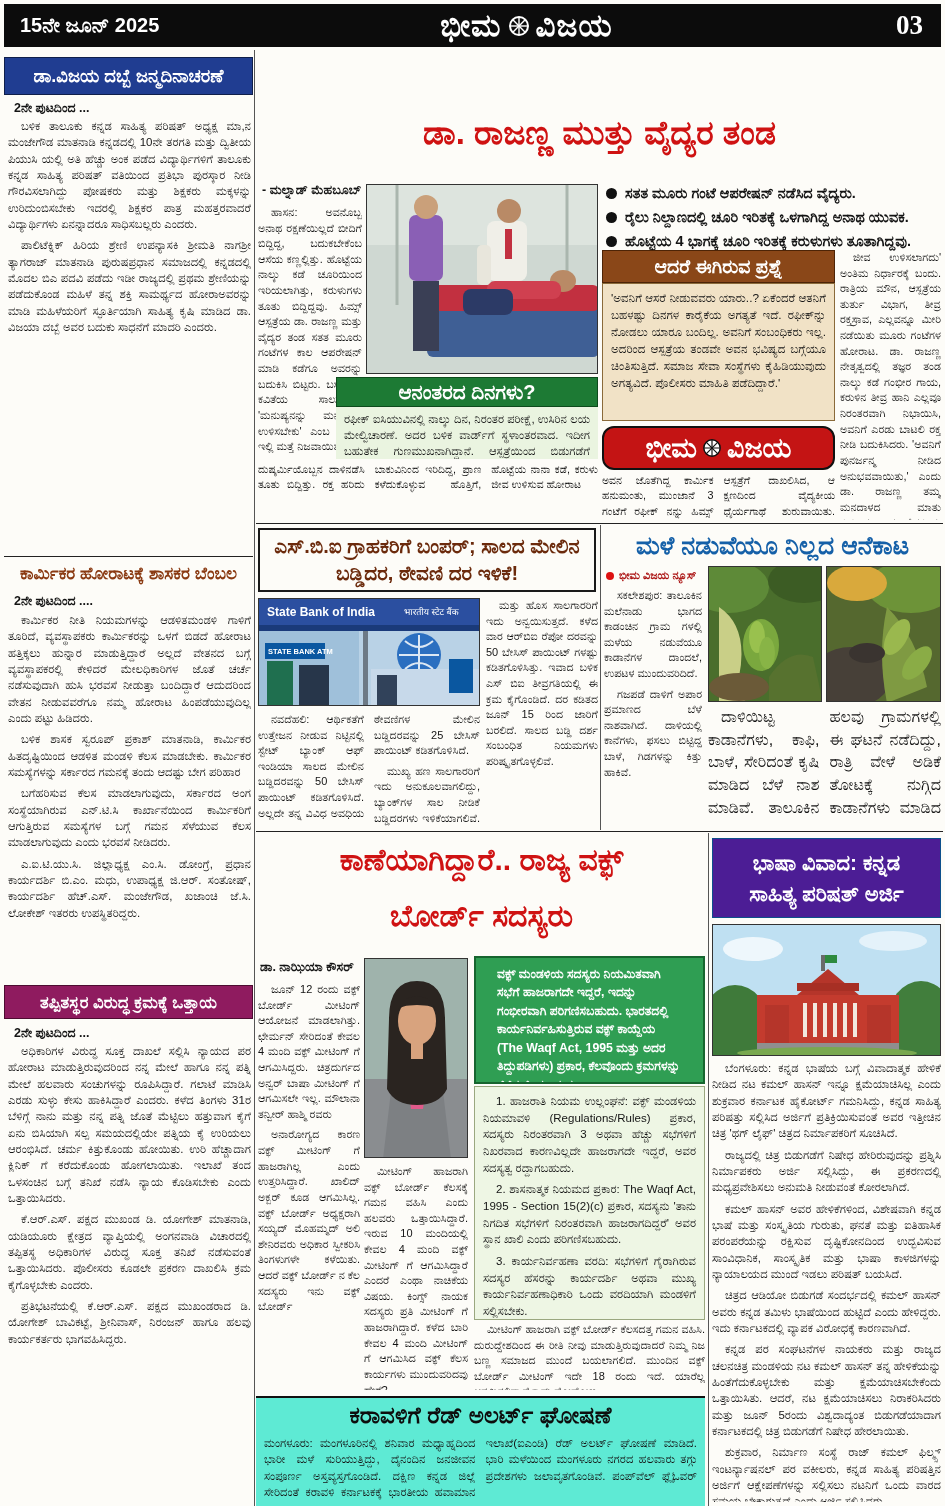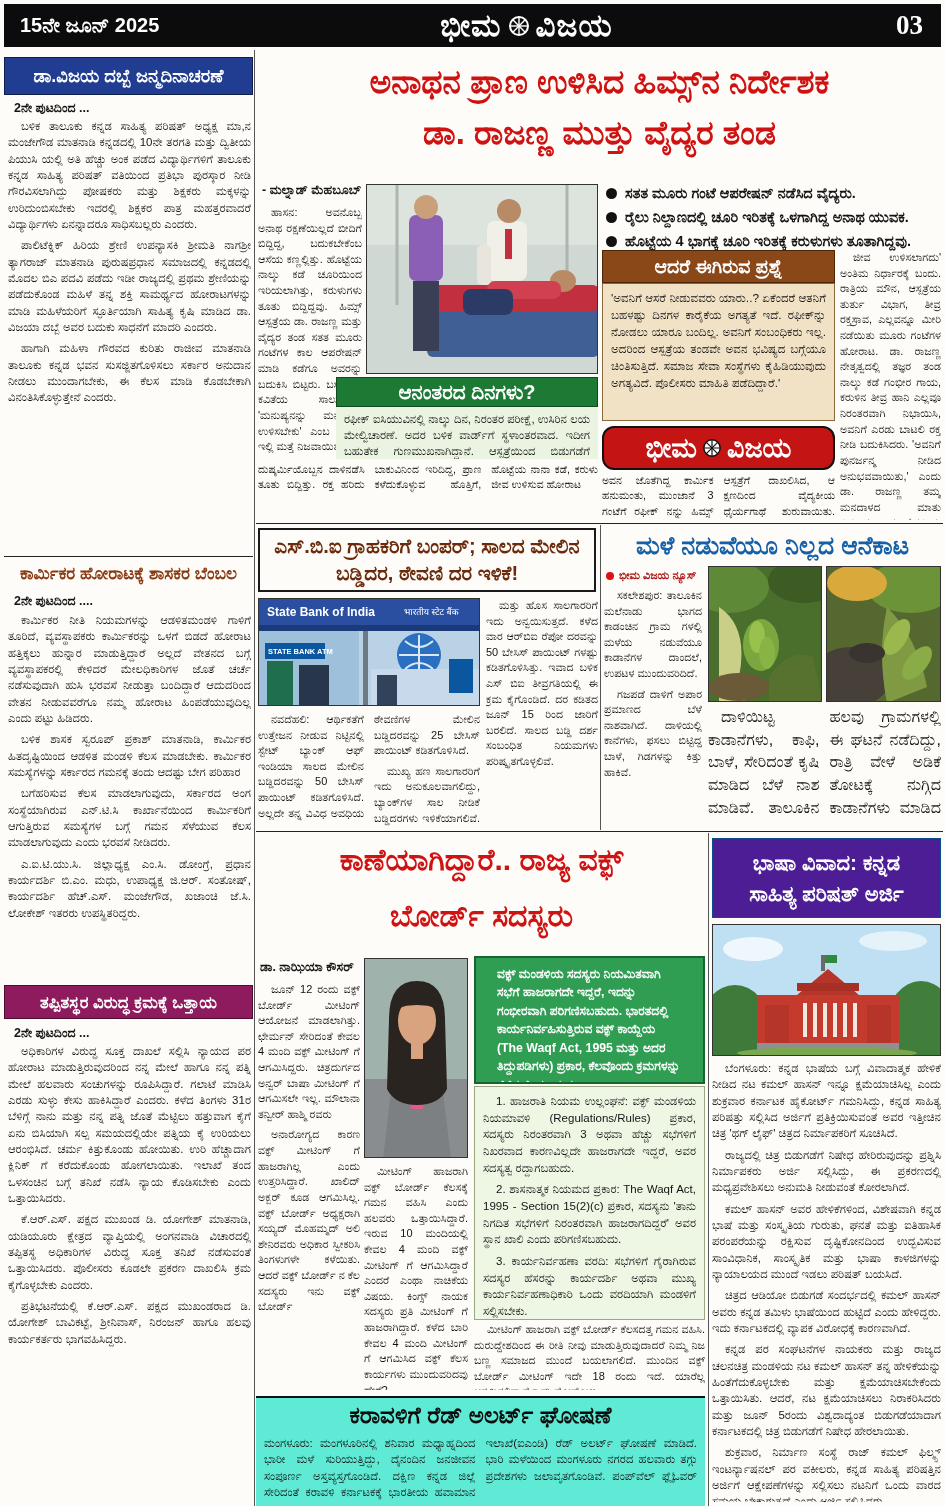--- a/index.html
+++ b/index.html
@@ -89,43 +89,41 @@
     </div>
     <div class="masthead-page">03</div>
   </div>
 
   <div class="abs v-rule" style="left:254px;top:50px;height:1456px;"></div>
 
   <div class="abs blue-head" style="left:4px;top:57px;width:249px;height:38px;">ಡಾ.ವಿಜಯ ದಬ್ಬೆ ಜನ್ಮದಿನಾಚರಣೆ</div>
   <div class="abs cont-line" style="left:14px;top:101px;width:235px;">2ನೇ ಪುಟದಿಂದ ...</div>
   <div class="abs body-text" style="left:8px;top:118px;width:243px;height:436px;">
     <p>ಬಳಿಕ ತಾಲೂಕು ಕನ್ನಡ ಸಾಹಿತ್ಯ ಪರಿಷತ್ ಅಧ್ಯಕ್ಷ ಮಾ,ನ ಮಂಜೇಗೌಡ ಮಾತನಾಡಿ ಕನ್ನಡದಲ್ಲಿ 10ನೇ ತರಗತಿ ಮತ್ತು ದ್ವಿತೀಯ ಪಿಯುಸಿ ಯಲ್ಲಿ ಅತಿ ಹೆಚ್ಚು ಅಂಕ ಪಡೆದ ವಿದ್ಯಾರ್ಥಿಗಳಿಗೆ ತಾಲೂಕು ಕನ್ನಡ ಸಾಹಿತ್ಯ ಪರಿಷತ್ ವತಿಯಿಂದ ಪ್ರತಿಭಾ ಪುರಸ್ಕಾರ ನೀಡಿ ಗೌರವಿಸಲಾಗಿದ್ದು ಪೋಷಕರು ಮತ್ತು ಶಿಕ್ಷಕರು ಮಕ್ಕಳನ್ನು ಉರಿದುಂಬಿಸಬೇಕು ಇದರಲ್ಲಿ ಶಿಕ್ಷಕರ ಪಾತ್ರ ಮಹತ್ತರವಾದರೆ ವಿದ್ಯಾರ್ಥಿಗಳು ಏನನ್ನಾದರೂ ಸಾಧಿಸಬಲ್ಲರು ಎಂದರು.</p>
-    <p>ಪಾಲಿಟೆಕ್ನಿಕ್ ಹಿರಿಯ ಶ್ರೇಣಿ ಉಪನ್ಯಾಸಕಿ ಶ್ರೀಮತಿ ನಾಗಶ್ರೀ ತ್ಯಾಗರಾಜ್ ಮಾತನಾಡಿ ಪುರುಷಪ್ರಧಾನ ಸಮಾಜದಲ್ಲಿ ಕನ್ನಡದಲ್ಲಿ ಮೊದಲ ಬಿಎ ಪದವಿ ಪಡೆದು ಇಡೀ ರಾಜ್ಯದಲ್ಲಿ ಪ್ರಥಮ ಶ್ರೇಣಿಯನ್ನು ಪಡೆದುಕೊಂಡ ಮಹಿಳೆ ತನ್ನ ಶಕ್ತಿ ಸಾಮರ್ಥ್ಯದ ಹೋರಾಟಗಳನ್ನು ಮಾಡಿ ಮಹಿಳೆಯರಿಗೆ ಸ್ಫೂರ್ತಿಯಾಗಿ ಸಾಹಿತ್ಯ ಕೃಷಿ ಮಾಡಿದ ಡಾ. ವಿಜಯಾ ದಬ್ಬೆ ಅವರ ಬದುಕು ಸಾಧನೆಗೆ ಮಾದರಿ ಎಂದರು.</p>
-    <p>ಹಾಗಾಗಿ ಮಹಿಳಾ ಗೌರವದ ಕುರಿತು ರಾಜೀವ ಮಾತನಾಡಿ ತಾಲೂಕು ಕನ್ನಡ ಭವನ ಸುಸಜ್ಜಿತಗೊಳಿಸಲು ಸರ್ಕಾರ ಅನುದಾನ ನೀಡಲು ಮುಂದಾಗಬೇಕು, ಈ ಕೆಲಸ ಮಾಡಿ ಕೊಡಬೇಕಾಗಿ ವಿನಂತಿಸಿಕೊಳ್ಳುತ್ತೇನೆ ಎಂದರು.</p>
+    <p>ಪಾಲಿಟೆಕ್ನಿಕ್ ಹಿರಿಯ ಶ್ರೇಣಿ ಉಪನ್ಯಾಸಕಿ ಶ್ರೀಮತಿ ನಾಗಶ್ರೀ ತ್ಯಾಗರಾಜ್ ಮಾತನಾಡಿ ಪುರುಷಪ್ರಧಾನ ಸಮಾಜದಲ್ಲಿ ಕನ್ನಡದಲ್ಲಿ ಮೊದಲ ಬಿಎ ಪದವಿ ಪಡೆದು ಇಡೀ ರಾಜ್ಯದಲ್ಲಿ ಪ್ರಥಮ ಶ್ರೇಣಿಯನ್ನು ಪಡೆದುಕೊಂಡ ಮಹಿಳೆ ತನ್ನ ಶಕ್ತಿ ಸಾಮರ್ಥ್ಯದ ಹೋರಾಅವರನ್ನು ಮಾಡಿ ಮಹಿಳೆಯರಿಗೆ ಸ್ಫೂರ್ತಿಯಾಗಿ ಸಾಹಿತ್ಯ ಕೃಷಿ ಮಾಡಿದ ಡಾ. ವಿಜಯಾ ದಬ್ಬೆ ಅವರ ಬದುಕು ಸಾಧನೆಗೆ ಮಾದರಿ ಎಂದರು.</p>
   </div>
 
   <div class="abs h-rule" style="left:4px;top:556px;width:249px;"></div>
   <div class="abs brown-head" style="left:5px;top:560px;width:247px;height:28px;">ಕಾರ್ಮಿಕರ ಹೋರಾಟಕ್ಕೆ ಶಾಸಕರ ಬೆಂಬಲ</div>
   <div class="abs cont-line" style="left:14px;top:594px;width:235px;">2ನೇ ಪುಟದಿಂದ ....</div>
   <div class="abs body-text" style="left:8px;top:612px;width:243px;height:366px;">
     <p>ಕಾರ್ಮಿಕರ ನೀತಿ ನಿಯಮಗಳನ್ನು ಆಡಳಿತಮಂಡಳಿ ಗಾಳಿಗೆ ತೂರಿದೆ, ವ್ಯವಸ್ಥಾಪಕರು ಕಾರ್ಮಿಕರನ್ನು ಒಳಗೆ ಬಿಡದೆ ಹೋರಾಟ ಹತ್ತಿಕ್ಕಲು ಹುನ್ನಾರ ಮಾಡುತ್ತಿದ್ದಾರೆ ಅಲ್ಲದೆ ವೇತನದ ಬಗ್ಗೆ ವ್ಯವಸ್ಥಾಪಕರಲ್ಲಿ ಕೇಳಿದರೆ ಮೇಲಧಿಕಾರಿಗಳ ಜೊತೆ ಚರ್ಚೆ ನಡೆಸುವುದಾಗಿ ಹುಸಿ ಭರವಸೆ ನೀಡುತ್ತಾ ಬಂದಿದ್ದಾರೆ ಆದುದರಿಂದ ವೇತನ ನೀಡುವವರೆಗೂ ನಮ್ಮ ಹೋರಾಟ ಹಿಂಪಡೆಯುವುದಿಲ್ಲ ಎಂದು ಪಟ್ಟು ಹಿಡಿದರು.</p>
     <p>ಬಳಿಕ ಶಾಸಕ ಸ್ವರೂಪ್ ಪ್ರಕಾಶ್ ಮಾತನಾಡಿ, ಕಾರ್ಮಿಕರ ಹಿತದೃಷ್ಟಿಯಿಂದ ಆಡಳಿತ ಮಂಡಳಿ ಕೆಲಸ ಮಾಡಬೇಕು. ಕಾರ್ಮಿಕರ ಸಮಸ್ಯೆಗಳನ್ನು ಸರ್ಕಾರದ ಗಮನಕ್ಕೆ ತಂದು ಆದಷ್ಟು ಬೇಗ ಪರಿಹಾರ</p>
     <p>ಬಗೆಹರಿಸುವ ಕೆಲಸ ಮಾಡಲಾಗುವುದು, ಸರ್ಕಾರದ ಅಂಗ ಸಂಸ್ಥೆಯಾಗಿರುವ ಎನ್.ಟಿ.ಸಿ ಕಾರ್ಖಾನೆಯಿಂದ ಕಾರ್ಮಿಕರಿಗೆ ಆಗುತ್ತಿರುವ ಸಮಸ್ಯೆಗಳ ಬಗ್ಗೆ ಗಮನ ಸೆಳೆಯುವ ಕೆಲಸ ಮಾಡಲಾಗುವುದು ಎಂದು ಭರವಸೆ ನೀಡಿದರು.</p>
     <p>ಎ.ಐ.ಟಿ.ಯು.ಸಿ. ಜಿಲ್ಲಾಧ್ಯಕ್ಷ ಎಂ.ಸಿ. ಡೋಂಗ್ರೆ, ಪ್ರಧಾನ ಕಾರ್ಯದರ್ಶಿ ಬಿ.ಎಂ. ಮಧು, ಉಪಾಧ್ಯಕ್ಷ ಜಿ.ಆರ್. ಸಂತೋಷ್, ಕಾರ್ಯದರ್ಶಿ ಹೆಚ್.ಎಸ್. ಮಂಜೇಗೌಡ, ಖಜಾಂಚಿ ಜೆ.ಸಿ. ಲೋಕೇಶ್ ಇತರರು ಉಪಸ್ಥಿತರಿದ್ದರು.</p>
   </div>
 
   <div class="abs magenta-head" style="left:4px;top:985px;width:249px;height:34px;">ತಪ್ಪಿತಸ್ಥರ ವಿರುದ್ಧ ಕ್ರಮಕ್ಕೆ ಒತ್ತಾಯ</div>
   <div class="abs cont-line" style="left:14px;top:1026px;width:235px;">2ನೇ ಪುಟದಿಂದ ...</div>
   <div class="abs body-text" style="left:8px;top:1043px;width:243px;height:458px;">
     <p>ಅಧಿಕಾರಿಗಳ ವಿರುದ್ಧ ಸೂಕ್ತ ದಾಖಲೆ ಸಲ್ಲಿಸಿ ನ್ಯಾಯದ ಪರ ಹೋರಾಟ ಮಾಡುತ್ತಿರುವುದರಿಂದ ನನ್ನ ಮೇಲೆ ಹಾಗೂ ನನ್ನ ಪತ್ನಿ ಮೇಲೆ ಹಲವಾರು ಸಂಚುಗಳನ್ನು ರೂಪಿಸಿದ್ದಾರೆ. ಗಲಾಟೆ ಮಾಡಿಸಿ ಎರಡು ಸುಳ್ಳು ಕೇಸು ಹಾಕಿಸಿದ್ದಾರೆ ಎಂದರು. ಕಳೆದ ತಿಂಗಳು 31ರ ಬೆಳಿಗ್ಗೆ ನಾನು ಮತ್ತು ನನ್ನ ಪತ್ನಿ ಜೊತೆ ಮೆಟ್ಟಿಲು ಹತ್ತುವಾಗ ಕೈಗೆ ಏನು ಬಿಸಿಯಾಗಿ ಸಲ್ಪ ಸಮಯದಲ್ಲಿಯೇ ಪತ್ನಿಯ ಕೈ ಉರಿಯಲು ಆರಂಭಿಸಿದೆ. ಚರ್ಮ ಕಿತ್ತುಕೊಂಡು ಹೋಯಿತು. ಉರಿ ಹೆಚ್ಚಾದಾಗ ಕ್ಲಿನಿಕ್ ಗೆ ಕರೆದುಕೊಂಡು ಹೋಗಲಾಯಿತು. ಇಲಾಖೆ ತಂದ ಒಳಸಂಚಿನ ಬಗ್ಗೆ ತನಿಖೆ ನಡೆಸಿ ನ್ಯಾಯ ಕೊಡಿಸಬೇಕು ಎಂದು ಒತ್ತಾಯಿಸಿದರು.</p>
     <p>ಕೆ.ಆರ್.ಎಸ್. ಪಕ್ಷದ ಮುಖಂಡ ಡಿ. ಯೋಗೇಶ್ ಮಾತನಾಡಿ, ಯಡಿಯೂರು ಕ್ಷೇತ್ರದ ವ್ಯಾಪ್ತಿಯಲ್ಲಿ ಅಂಗನವಾಡಿ ವಿಚಾರದಲ್ಲಿ ತಪ್ಪಿತಸ್ಥ ಅಧಿಕಾರಿಗಳ ವಿರುದ್ಧ ಸೂಕ್ತ ತನಿಖೆ ನಡೆಸುವಂತೆ ಒತ್ತಾಯಿಸಿದರು. ಪೊಲೀಸರು ಕೂಡಲೇ ಪ್ರಕರಣ ದಾಖಲಿಸಿ ಕ್ರಮ ಕೈಗೊಳ್ಳಬೇಕು ಎಂದರು.</p>
     <p>ಪ್ರತಿಭಟನೆಯಲ್ಲಿ ಕೆ.ಆರ್.ಎಸ್. ಪಕ್ಷದ ಮುಖಂಡರಾದ ಡಿ. ಯೋಗೇಶ್ ಬಾವಿಕಟ್ಟೆ, ಶ್ರೀನಿವಾಸ್, ನಿರಂಜನ್ ಹಾಗೂ ಹಲವು ಕಾರ್ಯಕರ್ತರು ಭಾಗವಹಿಸಿದ್ದರು.</p>
   </div>
 
-  <div class="abs red-headline" style="left:258px;top:62px;width:683px;height:48px;">ಅನಾಥನ ಪ್ರಾಣ ಉಳಿಸಿದ ಹಿಮ್ಸ್‌ನ ನಿರ್ದೇಶಕ</div>
   <div class="abs red-headline" style="left:258px;top:113px;width:683px;height:48px;">ಡಾ. ರಾಜಣ್ಣ ಮುತ್ತು ವೈದ್ಯರ ತಂಡ</div>
   <div class="abs byline" style="left:262px;top:183px;width:115px;">- ಮಲ್ನಾಡ್ ಮೆಹಬೂಬ್</div>
 
   <div class="abs body-text" style="left:258px;top:205px;width:104px;height:255px;font-size:11px;">
     <p>ಹಾಸನ: ಅವನೊಬ್ಬ ಅನಾಥ ರಕ್ಷಣೆಯಿಲ್ಲದೆ ಬೀದಿಗೆ ಬಿದ್ದಿದ್ದ, ಬದುಕಬೇಕೆಂಬ ಆಸೆಯ ಕಣ್ಣಲ್ಲಿತ್ತು. ಹೊಟ್ಟೆಯ ನಾಲ್ಕು ಕಡೆ ಚೂರಿಯಿಂದ ಇರಿಯಲಾಗಿತ್ತು, ಕರುಳುಗಳು ತೂತು ಬಿದ್ದಿದ್ದವು. ಹಿಮ್ಸ್ ಆಸ್ಪತ್ರೆಯ ಡಾ. ರಾಜಣ್ಣ ಮತ್ತು ವೈದ್ಯರ ತಂಡ ಸತತ ಮೂರು ಗಂಟೆಗಳ ಕಾಲ ಆಪರೇಷನ್ ಮಾಡಿ ಕಡೆಗೂ ಅವರನ್ನು ಬದುಕಿಸಿ ಬಿಟ್ಟರು. ಬಸವಣ್ಣನ ಕವಿತೆಯ ಸಾಲುಗಳಂತೆ 'ಮನುಷ್ಯನನ್ನು ಮನುಷ್ಯನು ಉಳಿಸಬೇಕು' ಎಂಬ ನಂಬಿಕೆ ಇಲ್ಲಿ ಮತ್ತೆ ನಿಜವಾಯಿತು.</p>
   </div>
 
   <div class="abs photo" style="left:366px;top:184px;width:232px;height:190px;">
     <svg width="232" height="190" viewBox="0 0 232 190">
       <rect width="232" height="190" fill="#cfd8d2"></rect>

